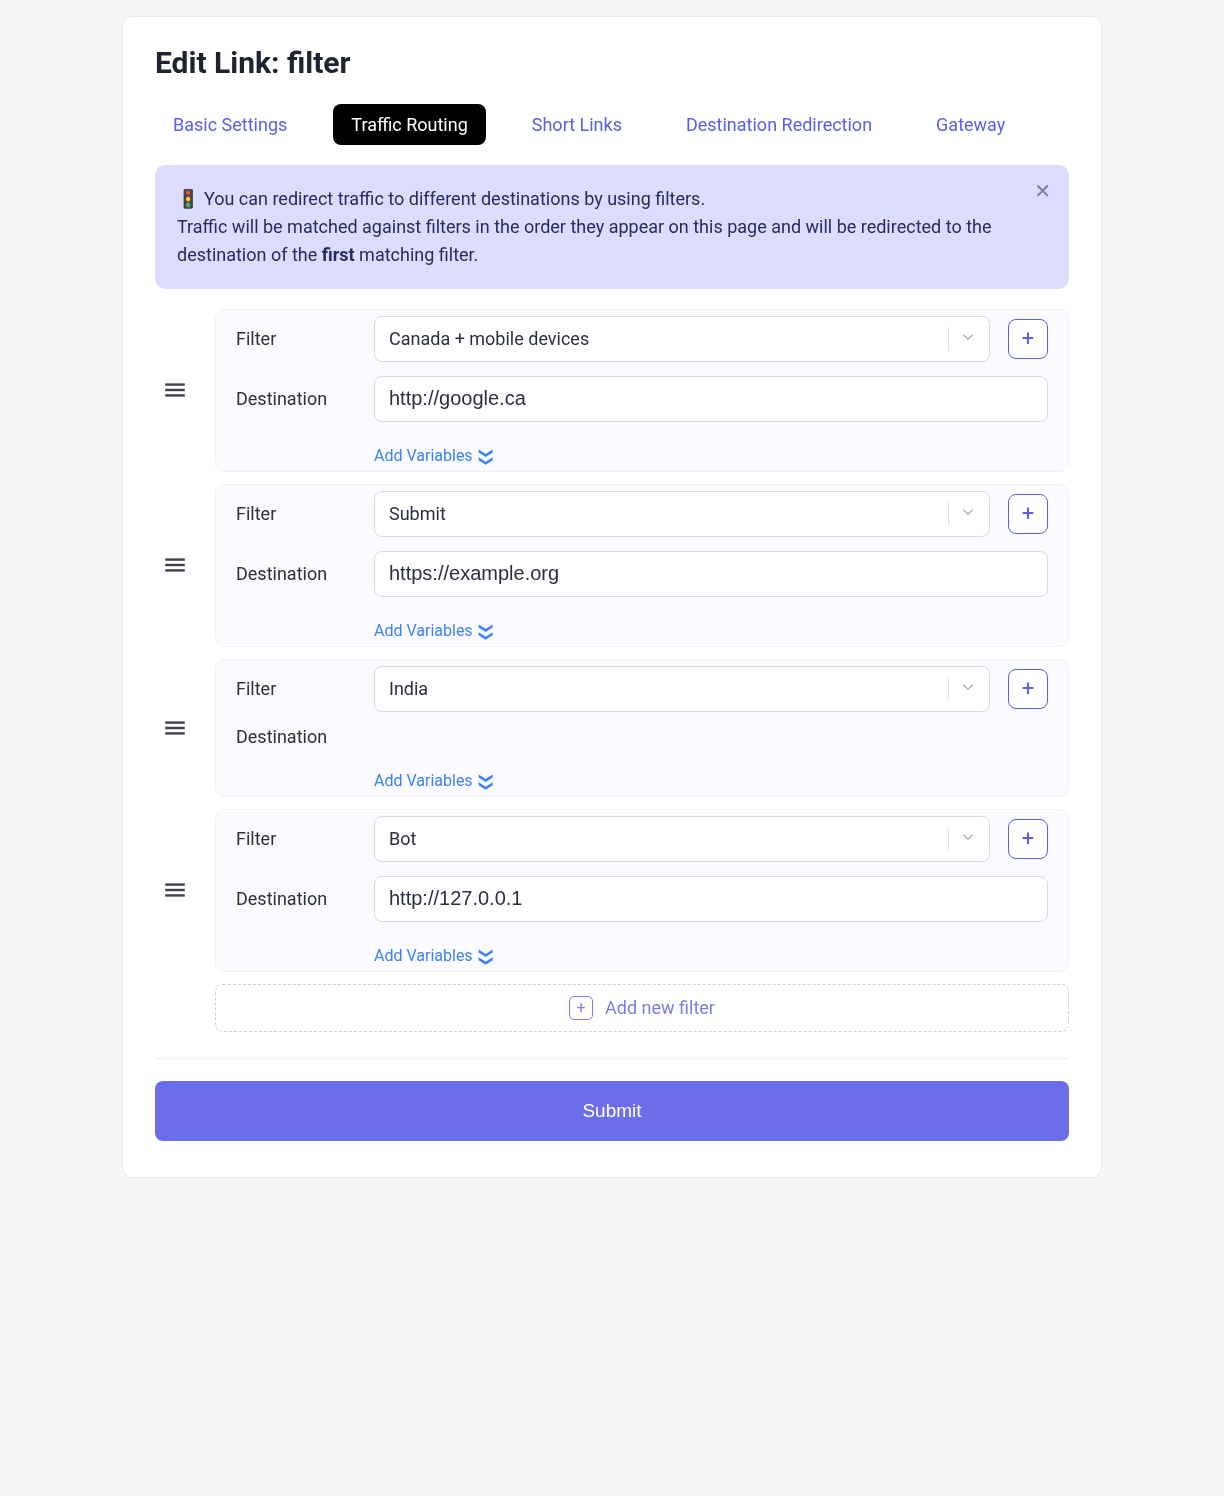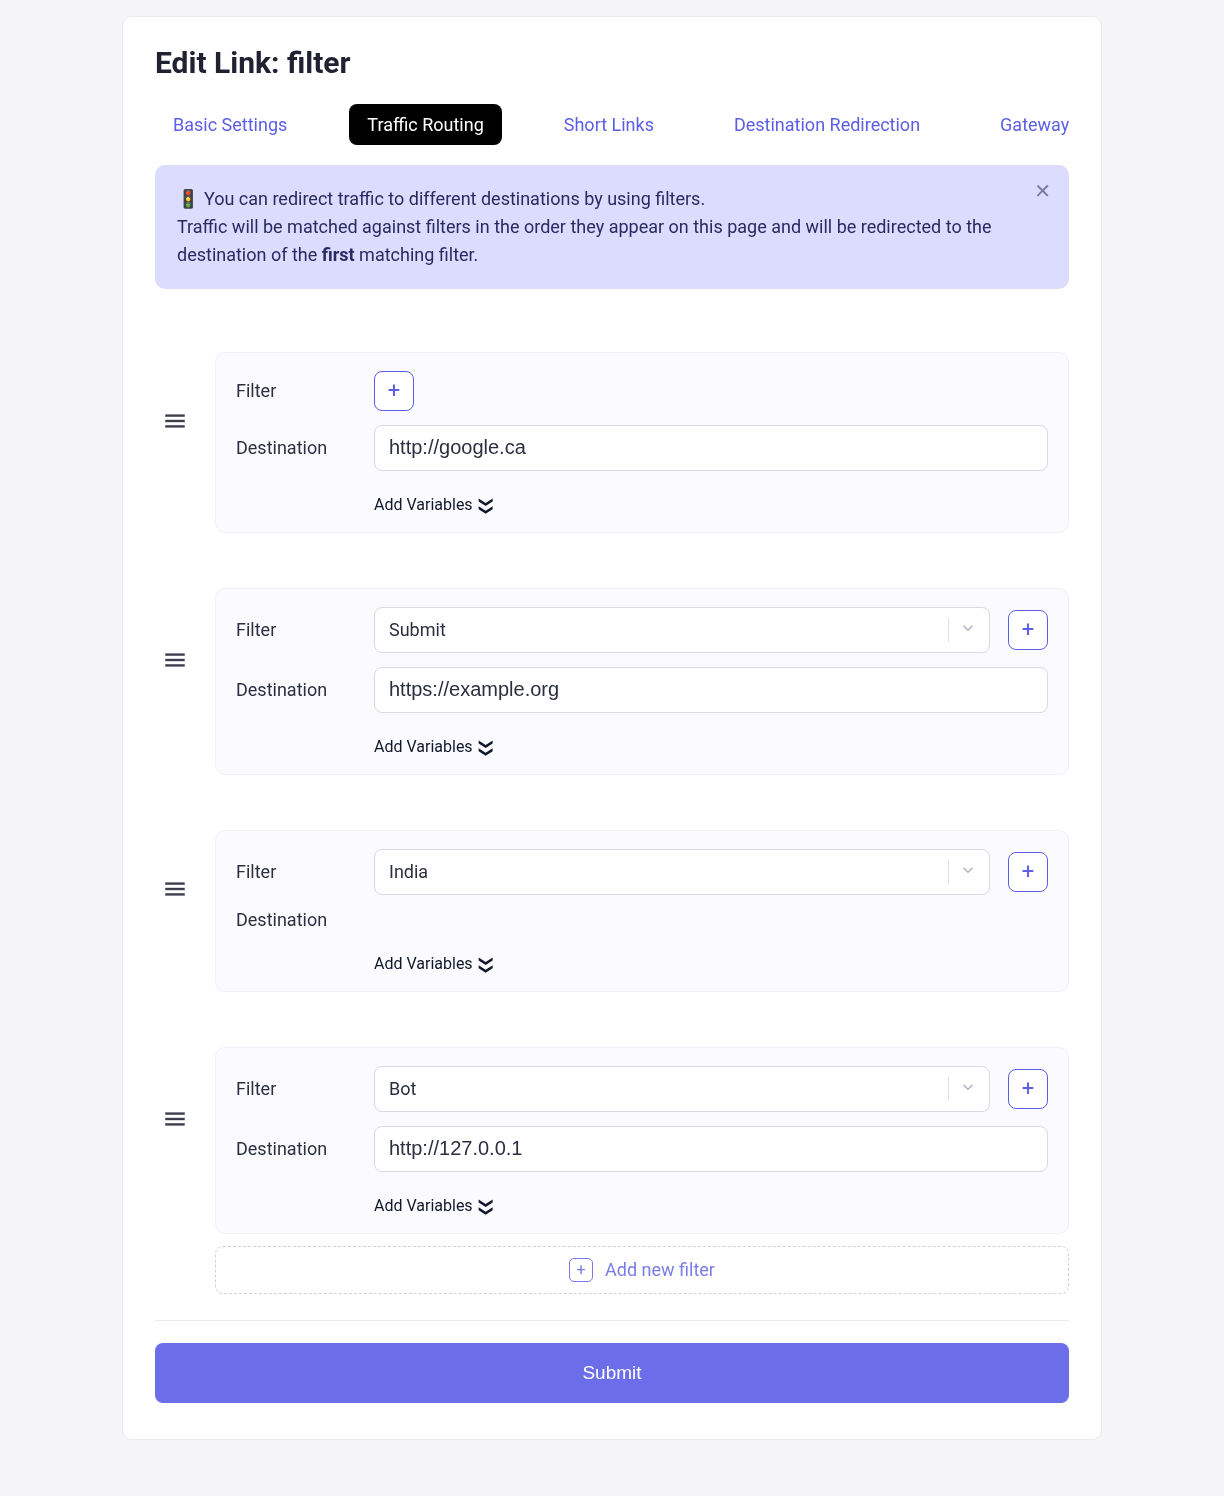--- a/index.html
+++ b/index.html
@@ -17,21 +17,21 @@
     margin: 0 auto;
   }
   .page-title {
     font-size: 30px;
     font-weight: 700;
     color: #1f2331;
     margin-bottom: 24px;
   }
   .tabs {
     display: flex;
-    gap: 44px;
+    gap: 28px;
     align-items: center;
     margin-bottom: 20px;
   }
   .tab {
     font-size: 18px;
     color: #5b5ee6;
     padding: 10px 18px;
     border-radius: 8px;
     cursor: pointer;
     white-space: nowrap;
@@ -73,22 +73,21 @@
     justify-content: center;
     cursor: grab;
     color: #3b3f4e;
   }
   .drag-handle svg { width: 26px; height: 26px; }
   .filter-body {
     flex: 1;
     background: #fafaff;
     border: 1px solid #f0f0f8;
     border-radius: 10px;
-    padding: 18px 20px;
-    margin-top: 43px;
+    padding: 6px 20px;
   }
   .row {
     display: flex;
     align-items: center;
     gap: 18px;
     margin-bottom: 14px;
   }
   .row:last-of-type { margin-bottom: 0; }
   .row-label {
     width: 120px;
@@ -145,21 +144,21 @@
     border-radius: 8px;
     height: 46px;
     padding: 0 14px;
     font-size: 20px;
     color: #2b2f3f;
     outline: none;
   }
   .add-vars {
     margin-left: 138px;
     margin-top: 10px;
-    color: #0f172a;
+    color: #3b82f6;
     font-size: 16px;
     cursor: pointer;
     display: inline-flex;
     align-items: center;
     gap: 6px;
   }
   .add-vars .chevs { font-size: 14px; }
   .add-filter-row {
     margin-left: 60px;
     border: 1.5px dashed #d0d0e4;
@@ -229,20 +228,27 @@
       <div class="filter-card">
         <div class="drag-handle">
           <svg viewBox="0 0 24 24" fill="none" stroke="currentColor" stroke-width="2.2">
             <line x1="3" y1="7" x2="21" y2="7"></line>
             <line x1="3" y1="12" x2="21" y2="12"></line>
             <line x1="3" y1="17" x2="21" y2="17"></line>
           </svg>
         </div>
         <div class="filter-body"><div class="row">
             <div class="row-label">Filter</div>
+            <div class="select-wrap">
+              <span>Canada + mobile devices</span>
+              <span class="sep"></span>
+              <span class="chev"><svg width="18" height="18" viewBox="0 0 24 24" fill="none" stroke="currentColor" stroke-width="2">
+                  <polyline points="6 9 12 15 18 9"></polyline>
+                </svg></span>
+            </div>
             <div class="plus-btn">+</div>
           </div><div class="row">
             <div class="row-label">Destination</div>
             <input class="text-input" value="http://google.ca" style="">
           </div><div class="add-vars">
             <span>Add Variables</span>
             <span class="chevs" style="transform: rotate(90deg); display: inline-block; letter-spacing: -4px;">❯❯</span>
           </div></div>
       </div>
       <div class="filter-card">

